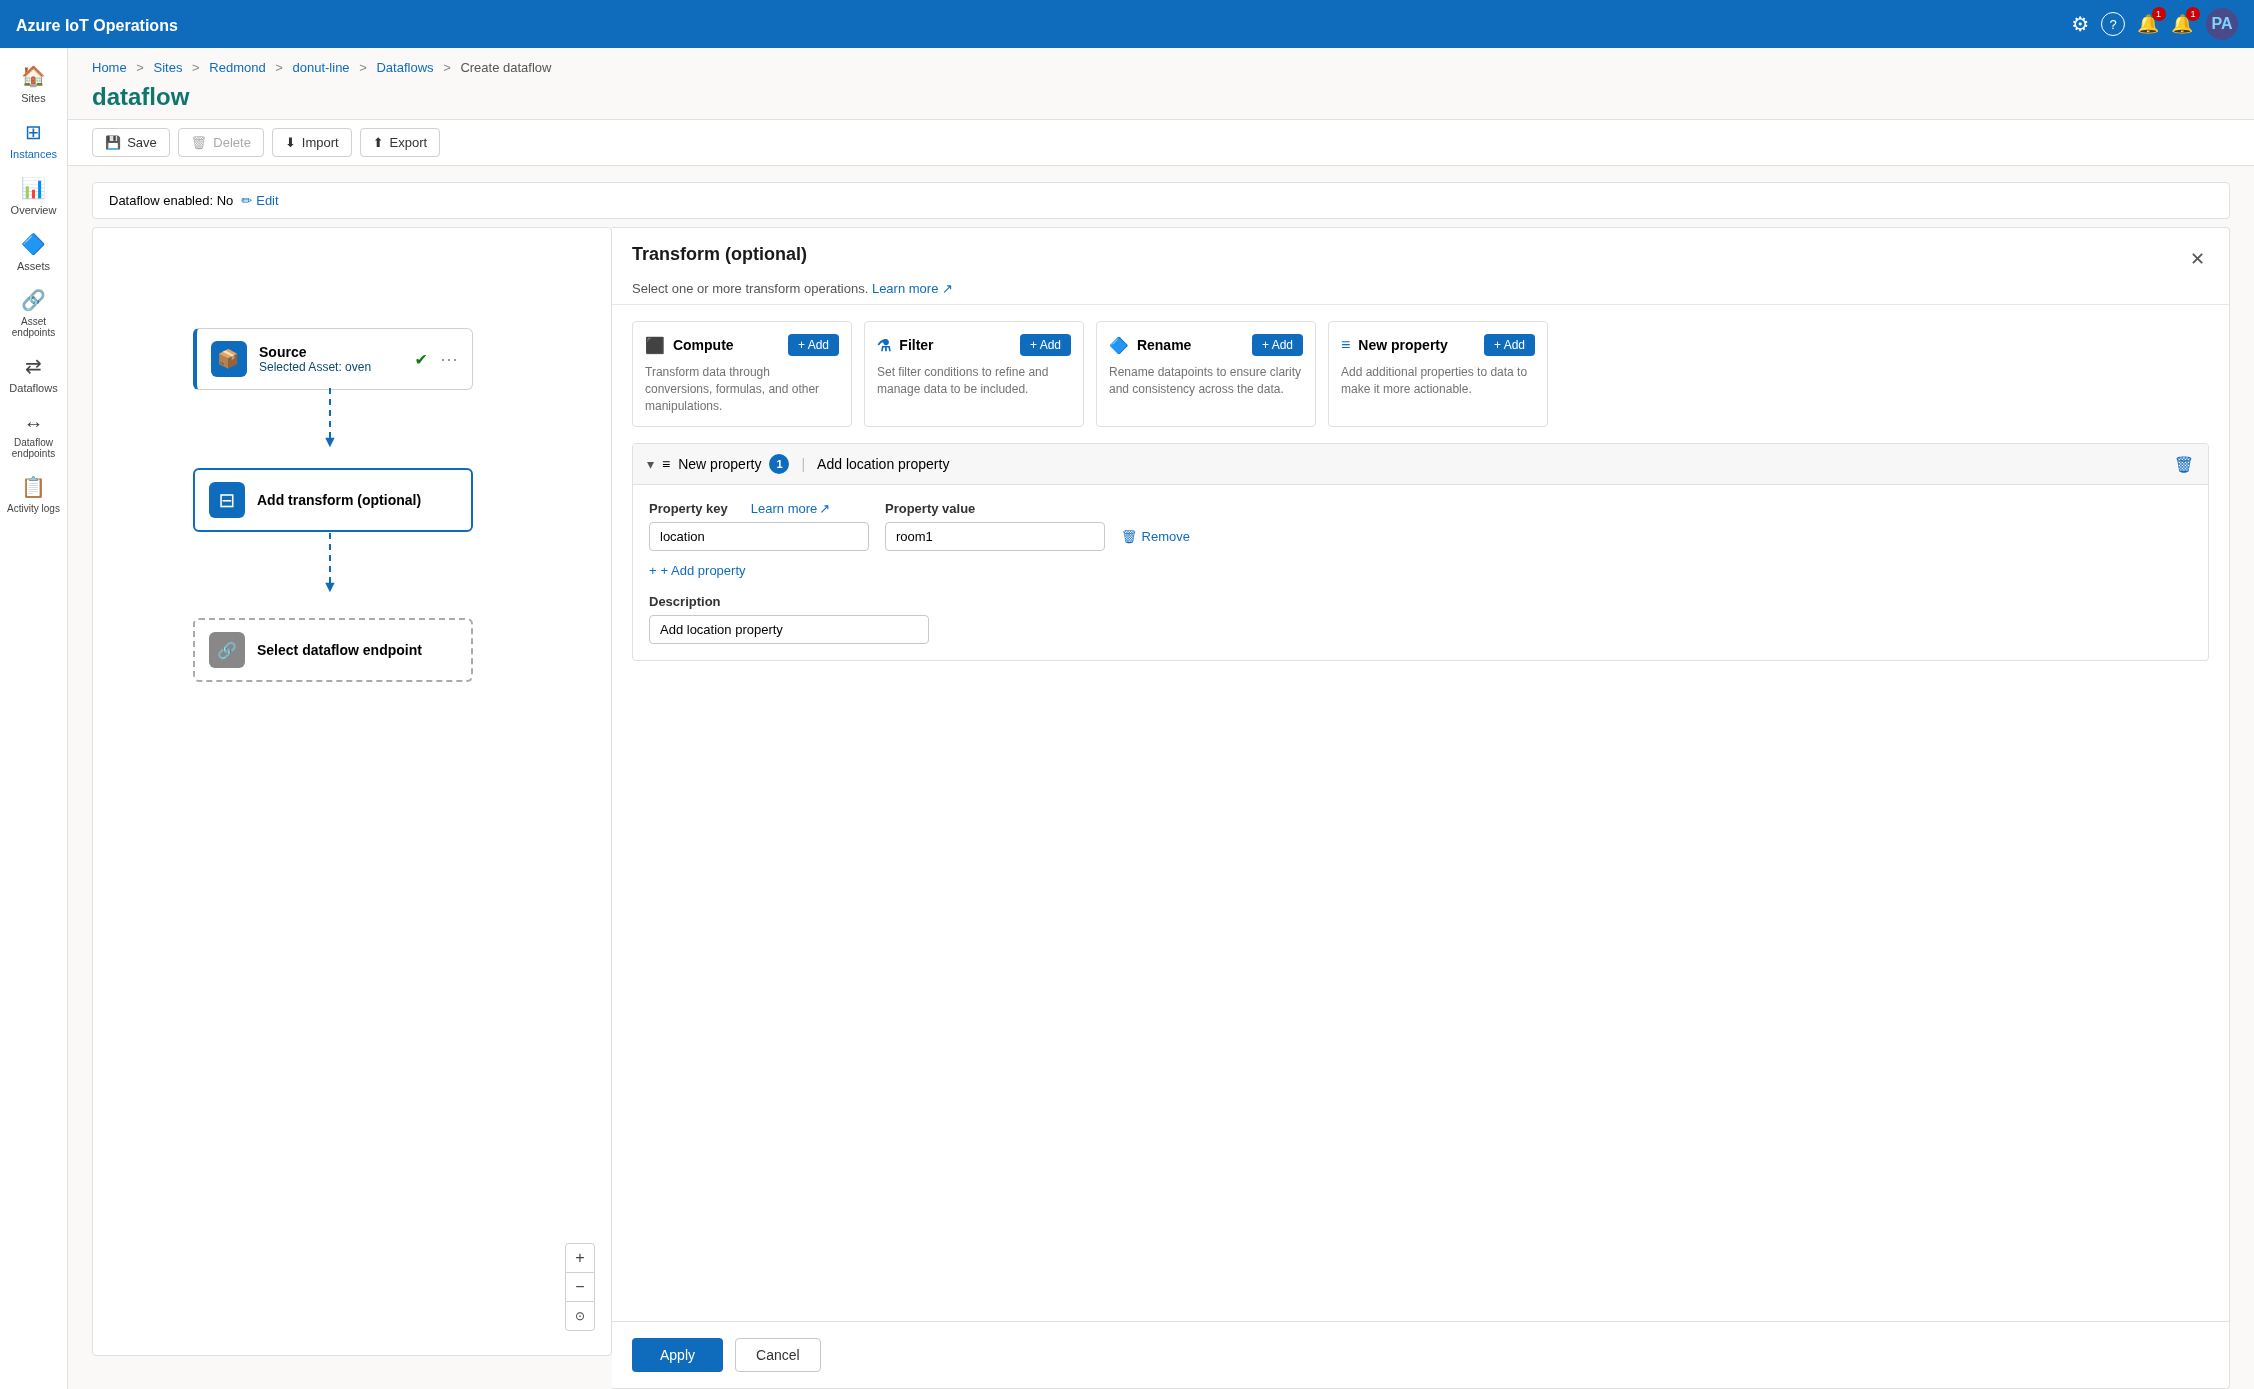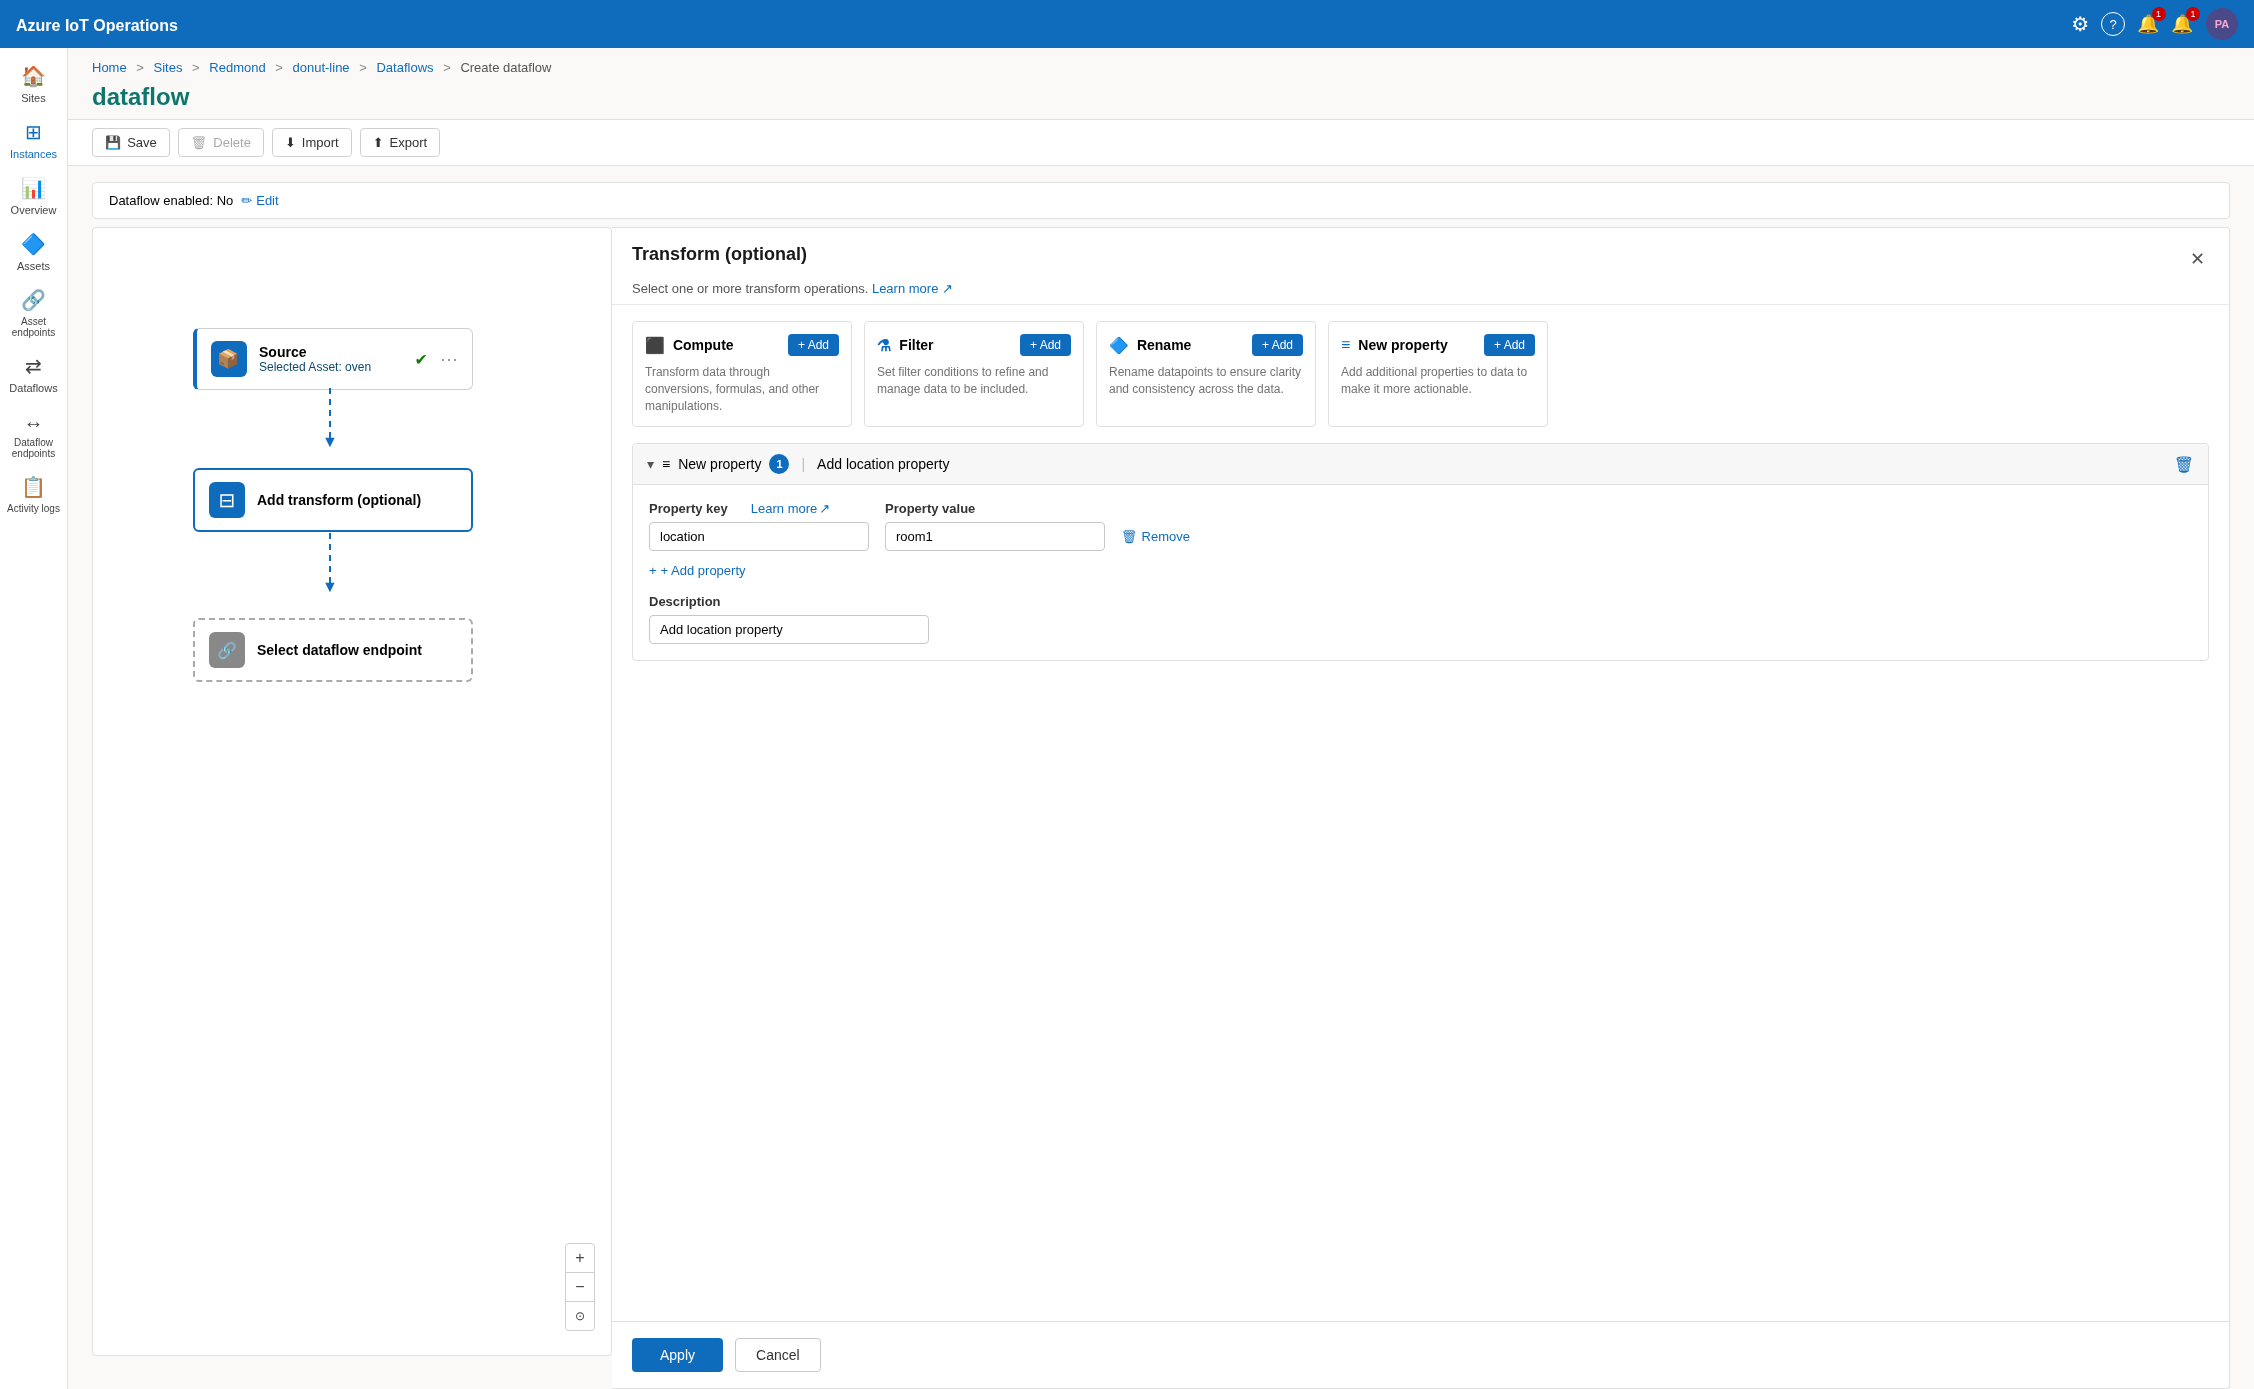--- a/index.html
+++ b/index.html
@@ -25,21 +25,21 @@
       border-radius: 50%;
       font-size: 9px;
       width: 14px; height: 14px;
       display: flex; align-items: center; justify-content: center;
     }
     .avatar {
       width: 32px; height: 32px;
       background: #4a4a8a;
       border-radius: 50%;
       display: flex; align-items: center; justify-content: center;
-      font-size: 11px; font-weight: 600; color: #f9a8d4; cursor: pointer;
+      font-size: 16px; font-weight: 600; color: #7dd3fc; cursor: pointer;
     }
 
     
     .app-body { display: flex; flex: 1; overflow: hidden; }
 
     
     .sidebar {
       width: 68px;
       background: #fff;
       border-right: 1px solid #e0e0e0;

